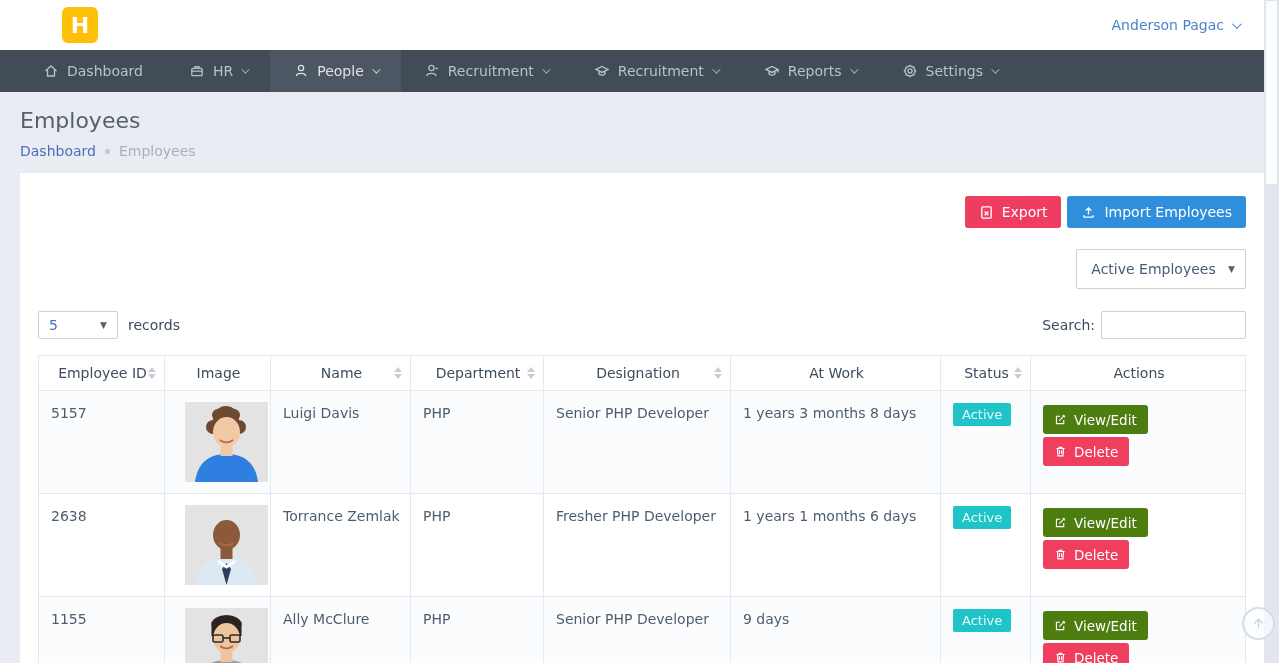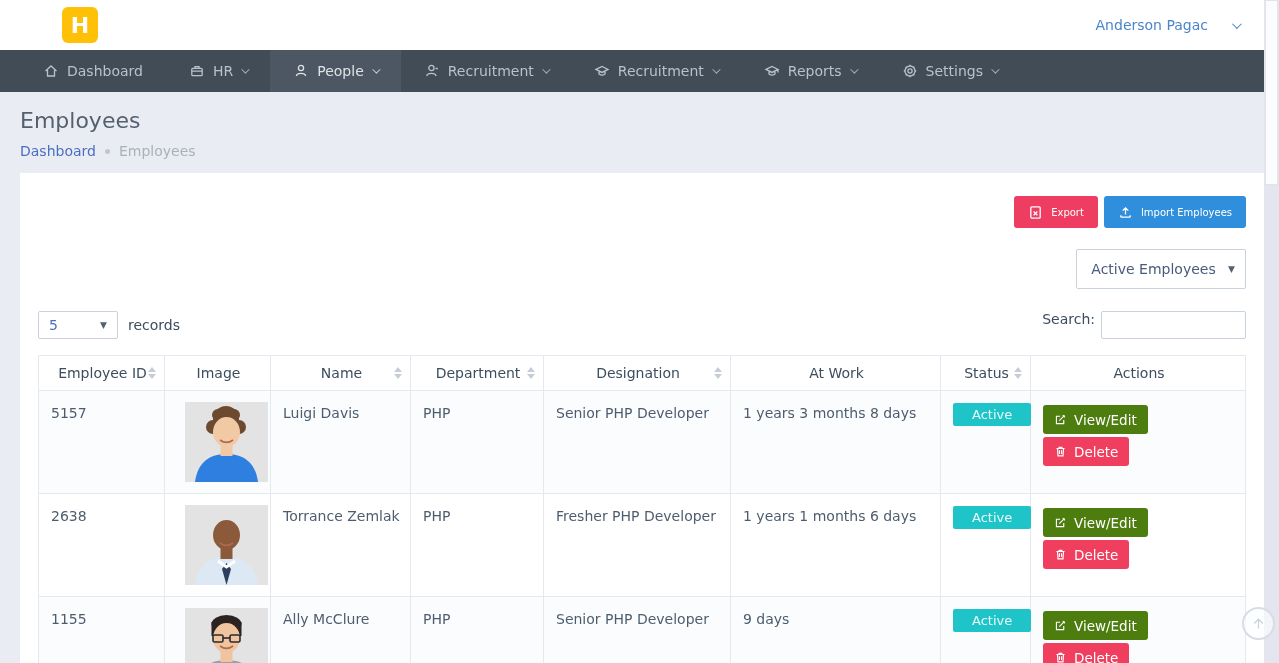--- a/index.html
+++ b/index.html
@@ -14,21 +14,21 @@
     height:50px; background:#ffffff; display:flex; align-items:center;
     justify-content:space-between; padding:0 40px 0 62px;
   }
   .logo {
     width:36px; height:36px; background:#ffc107; border-radius:6px;
     display:flex; align-items:center; justify-content:center;
     color:#ffffff; font-size:22px; font-weight:bold; cursor:pointer;
     text-decoration:none;
   }
   .user-menu {
-    display:flex; align-items:center; gap:24px; color:#4a84cc;
+    display:flex; align-items:center; gap:8px; color:#4a84cc;
     font-size:14px; cursor:pointer;
   }
   .chev {
     width:7px; height:7px; border-right:1.6px solid currentColor;
     border-bottom:1.6px solid currentColor; transform:rotate(45deg) translateY(-2px);
     display:inline-block;
   }
   
   .main-nav {
     height:42px; background:#414c57; display:flex; align-items:stretch;
@@ -49,41 +49,41 @@
   .breadcrumb .dot { width:5px; height:5px; border-radius:50%; background:#c0c7d1; }
   .breadcrumb .current { color:#a8b1bb; }
   
   .card {
     background:#ffffff; margin:14px 15px 0 20px; width:1244px;
     padding:23px 18px 18px 18px; min-height:520px;
   }
   .toolbar-row { display:flex; justify-content:flex-end; gap:6px; }
   .btn {
     display:inline-flex; align-items:center; gap:8px; border:none; cursor:pointer;
-    color:#ffffff; font-size:10px; font-family:inherit; border-radius:3px;
+    color:#ffffff; font-size:14px; font-family:inherit; border-radius:3px;
     height:32px; padding:0 14px;
   }
   .btn svg { width:15px; height:15px; stroke:currentColor; fill:none; stroke-width:1.4; }
   .btn-export { background:#ee3d61; }
   .btn-import { background:#2f8fdd; }
   .filter-row { display:flex; justify-content:flex-end; margin-top:21px; }
   .fake-select {
     height:40px; border:1px solid #c9d2dc; background:#fff; display:flex;
     align-items:center; cursor:pointer; color:#4a5a7a; font-size:14px;
     justify-content:space-between; padding:0 10px; border-radius:2px;
   }
   .fake-select .arrow { font-size:9px; color:#55606c; margin-left:8px; }
   .filter-select { width:170px; }
   .filter-select span.val { flex:1; text-align:center; }
   .controls-row {
     margin-top:22px; display:flex; align-items:center; justify-content:space-between;
   }
   .records-wrap { display:flex; align-items:center; gap:10px; color:#3c4d5f; }
   .records-select { width:80px; height:28px; color:#4a6fc0; }
-  .search-wrap { display:flex; align-items:flex-start; gap:6px; color:#3c4d5f; }
+  .search-wrap { display:flex; align-items:center; gap:6px; color:#3c4d5f; }
   .search-input {
     width:145px; height:28px; border:1px solid #c9d2dc; border-radius:2px;
     font-family:inherit; font-size:14px; padding:0 6px; color:#4d5d6e;
   }
   
   table { border-collapse:collapse; width:100%; margin-top:16px; table-layout:fixed; }
   th, td { border:1px solid #e4e9f0; text-align:left; vertical-align:top; }
   th {
     color:#3c4d5f; font-weight:400; font-size:14px; padding:9px 10px 9px 12px;
     position:relative; cursor:pointer; text-align:center;
@@ -94,21 +94,21 @@
   .sort-icons {
     position:absolute; right:8px; top:50%; transform:translateY(-50%);
     display:flex; flex-direction:column; gap:2px;
   }
   .sort-icons i { display:block; width:0; height:0; border-left:4px solid transparent; border-right:4px solid transparent; }
   .sort-up { border-bottom:5px solid #c6cdd6; }
   .sort-down { border-top:5px solid #c6cdd6; }
   .avatar-box { width:83px; height:80px; margin-left:8px; display:block; }
   .badge {
     display:inline-block; background:#1fc4c9; color:#e8fbfb; font-size:13px;
-    padding:4px 19px; border-radius:2px;
+    padding:4px 9px; border-radius:2px;
   }
   .action-btn {
     display:inline-flex; align-items:center; gap:7px; border:none; cursor:pointer;
     color:#fff; font-size:13.5px; font-family:inherit; border-radius:3px;
     height:29px; padding:0 11px; margin-top:3px;
   }
   .action-btn svg { width:13px; height:13px; stroke:currentColor; fill:none; stroke-width:1.4; }
   .btn-viewedit { background:#4d7c0f; margin-right:13px; }
   .btn-delete { background:#ef3e5e; }
   td.id-cell, td.name-cell, td.dept-cell, td.desig-cell, td.atwork-cell { padding-top:14px; }

